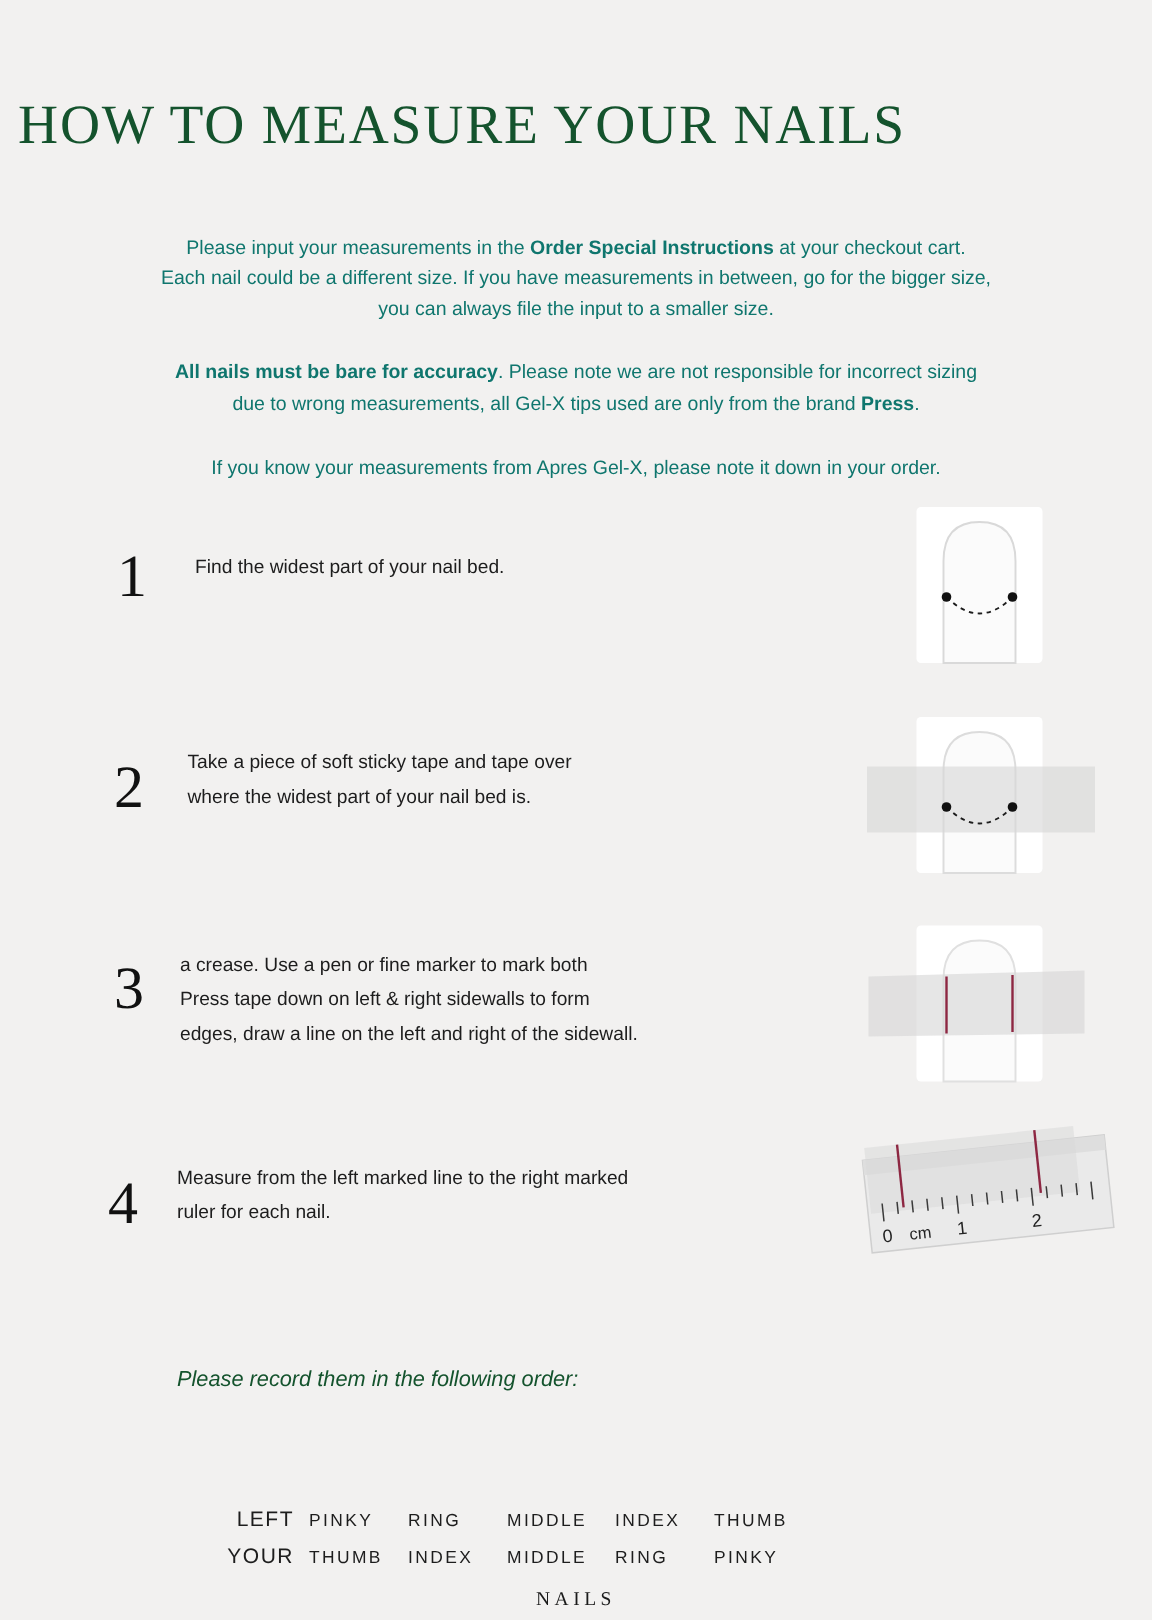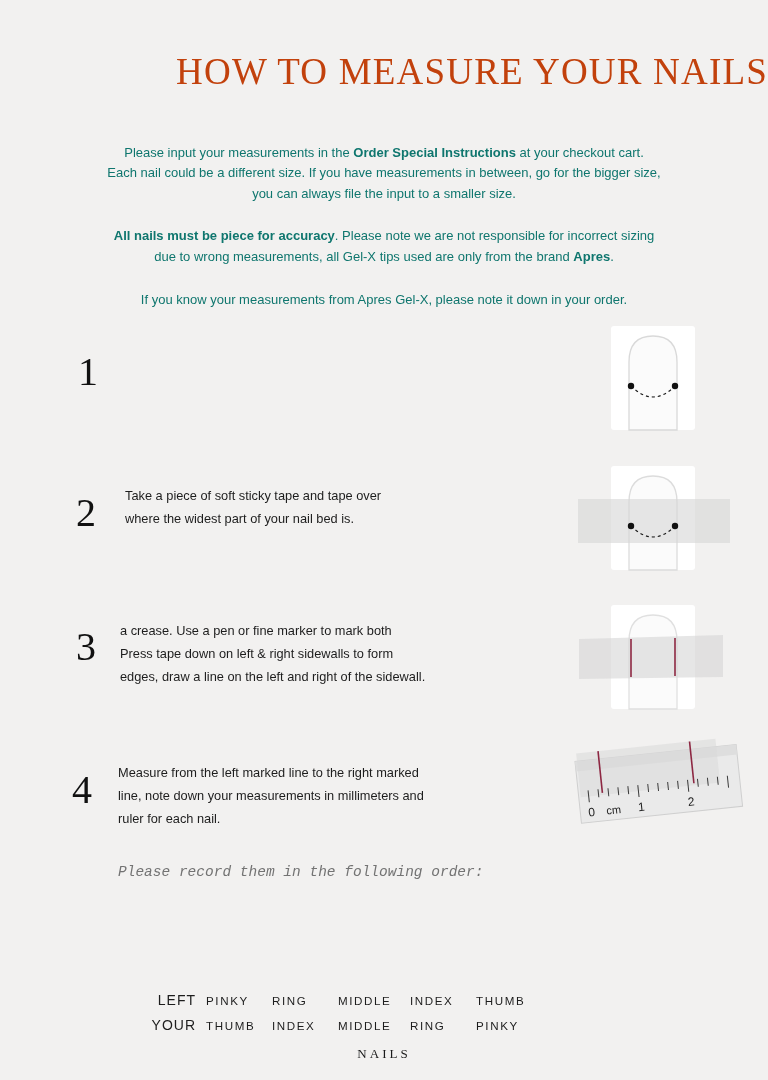--- a/index.html
+++ b/index.html
@@ -16,27 +16,27 @@
     position: relative;
   }
   .page {
     width: 768px;
     height: 1080px;
     position: relative;
   }
 
   
   .title {
-    text-align: right;
+    text-align: left;
     font-family: "Liberation Serif", serif;
     font-size: 37px;
     letter-spacing: 1.2px;
     font-weight: 400;
-    color: #c2410c;
-    margin: 0;
+    color: #14532d;
+    margin: 12px;
     padding-top: 52px;
     line-height: 1.1;
   }
 
   
   .intro {
     width: 660px;
     margin: 0 auto;
     text-align: center;
     font-size: 13px;
@@ -89,25 +89,25 @@
 
   
   .illus {
     position: absolute;
   }
 
   
   .record {
     position: absolute;
     left: 118px;
-    top: 864px;
-    font-family: Liberation Mono, monospace;
+    top: 900px;
+    font-family: Liberation Sans, sans-serif;
     font-style: italic;
     font-size: 14.5px;
-    color: #737373;
+    color: #14532d;
   }
   .order-table {
     position: absolute;
     left: 130px;
     top: 992px;
     font-size: 12px;
     letter-spacing: 1.3px;
     color: #1d1d1d;
   }
   .order-row {
@@ -166,30 +166,33 @@
 
   <h1 class="title">HOW TO MEASURE YOUR NAILS</h1>
 
   <div class="intro">
     <p class="para-1">
       <span>Please input your measurements in the </span><span class="b">Order Special Instructions</span><span> at your checkout cart.</span><br>
       <span>Each nail could be a different size. If you have measurements in between, go for the bigger size,</span><br>
       <span>you can always file the input to a smaller size.</span>
     </p>
     <p class="para-2">
-      <span class="b">All nails must be piece for accuracy</span><span>. Please note we are not responsible for incorrect sizing</span><br>
-      <span>due to wrong measurements, all Gel-X tips used are only from the brand </span><span class="b">Apres</span><span>.</span>
+      <span class="b">All nails must be bare for accuracy</span><span>. Please note we are not responsible for incorrect sizing</span><br>
+      <span>due to wrong measurements, all Gel-X tips used are only from the brand </span><span class="b">Press</span><span>.</span>
     </p>
     <p class="para-3">If you know your measurements from Apres Gel-X, please note it down in your order.</p>
   </div>
 
   <div class="steps">
 
     <div class="step" id="step1">
       <div class="step-num">1</div>
+      <div class="step-text">
+        <span>Find the widest part of your nail bed.</span>
+      </div>
       <svg class="illus" style="left:607px; top:-18px;" width="92" height="110" viewBox="0 0 92 110">
         <rect x="4" y="0" width="84" height="104" rx="3" fill="#ffffff"></rect>
         <path d="M22 104 L22 36 Q22 10 46 10 Q70 10 70 36 L70 104 Z" fill="#fbfbfb" stroke="#d9d9d9" stroke-width="1.3"></path>
         <path d="M24 60 Q46 82 68 60" fill="none" stroke="#1d1d1d" stroke-width="1.2" stroke-dasharray="3 3"></path>
         <circle cx="24" cy="60" r="3.2" fill="#111"></circle>
         <circle cx="68" cy="60" r="3.2" fill="#111"></circle>
       </svg>
     </div>
 
     <div class="step" id="step2">
@@ -221,21 +224,20 @@
         <path d="M6 60 L150 56 L150 98 L6 100 Z" fill="#d6d6d6" fill-opacity="0.6"></path>
         <line x1="58" y1="60" x2="58" y2="98" stroke="#8d2742" stroke-width="1.6"></line>
         <line x1="102" y1="59" x2="102" y2="97" stroke="#8d2742" stroke-width="1.6"></line>
       </svg>
     </div>
 
     <div class="step" id="step4">
       <div class="step-num">4</div>
       <div class="step-text">
         <span>Measure from the left marked line to the right marked</span>
-        <span>line, note down your measurements in millimeters and</span>
         <span>ruler for each nail.</span>
       </div>
       <svg class="illus" style="left:570px; top:-43px;" width="176" height="130" viewBox="0 0 176 130">
 
         <g transform="rotate(-6 88 65)">
           <rect x="8" y="32" width="162" height="62" fill="#eaeaea" stroke="#cfcfcf" stroke-width="1"></rect>
           <rect x="8" y="32" width="162" height="10" fill="#dedede"></rect>
 
           <rect x="10" y="24" width="140" height="44" fill="#d9d9d9" fill-opacity="0.55"></rect>
 

